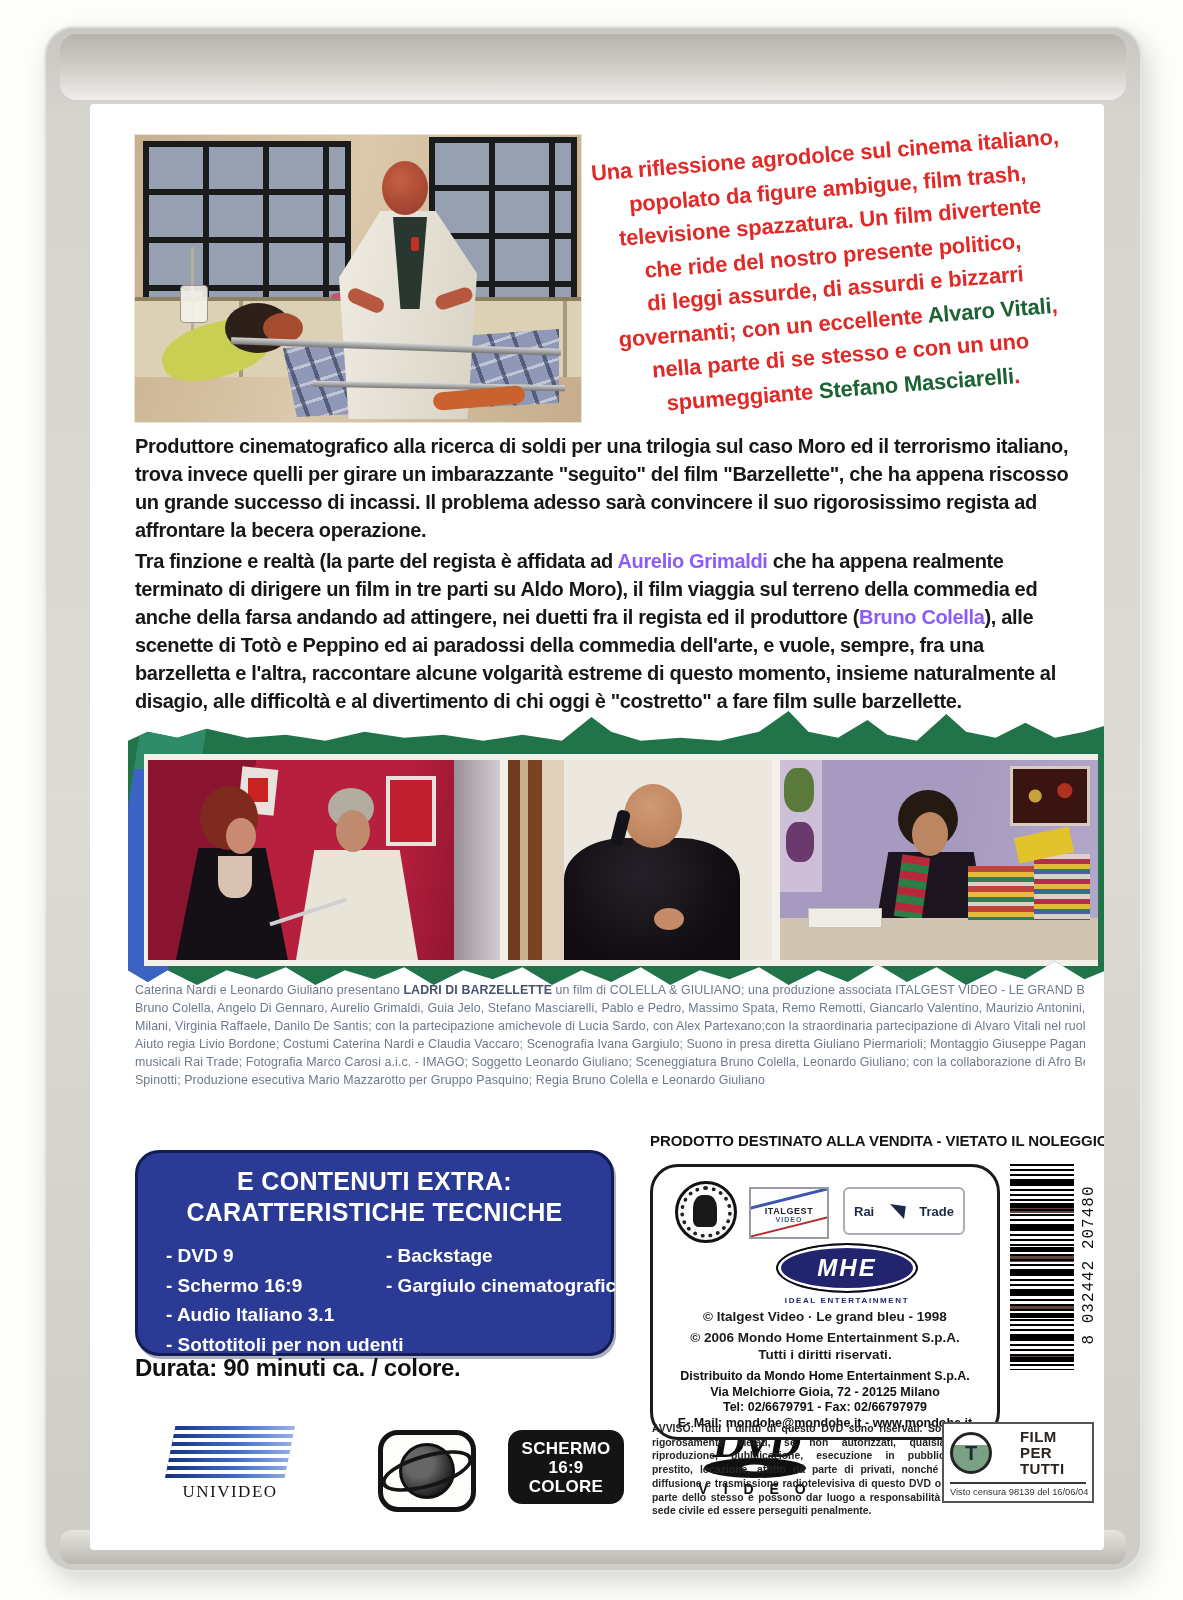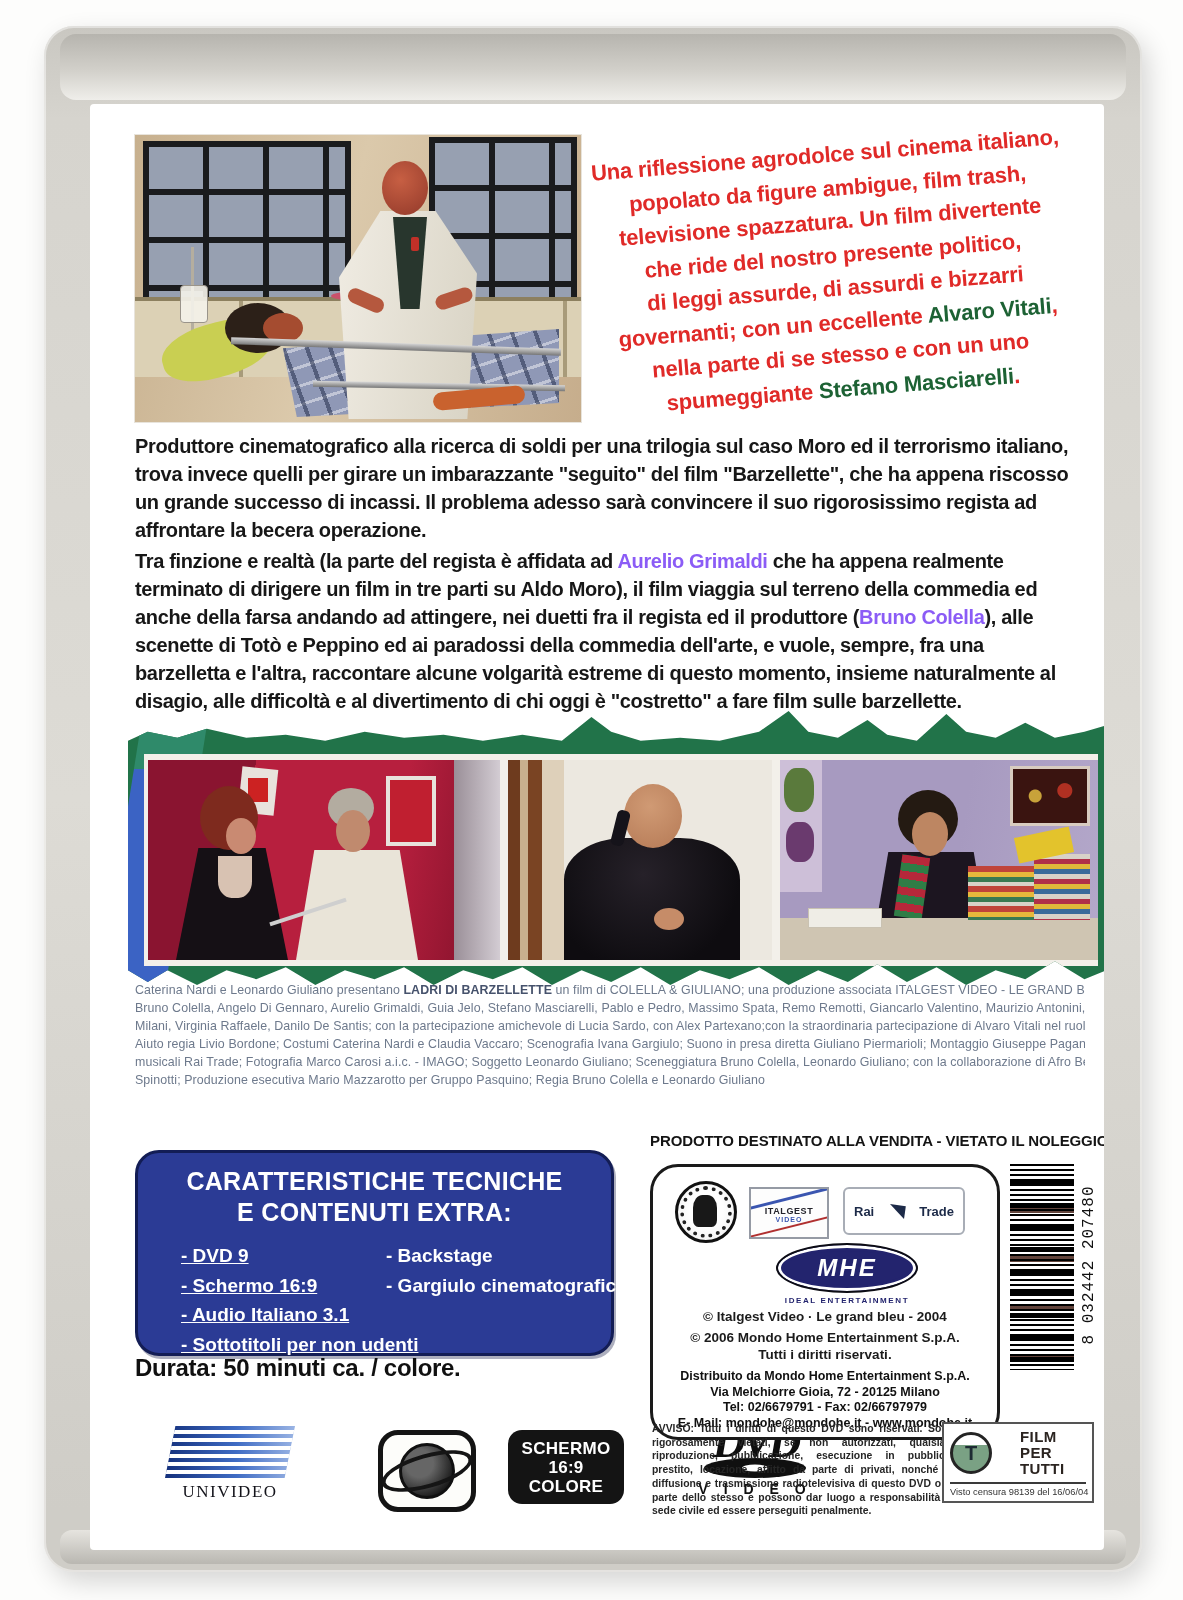--- a/index.html
+++ b/index.html
@@ -111,21 +111,21 @@
 
   
   .credits{position:absolute;left:45px;top:878px;width:950px;color:#6d798c;}
   .credit-line{font-size:12.4px;line-height:17.9px;letter-spacing:0.1px;white-space:nowrap;overflow:hidden;}
   .credits .seg-bold{font-weight:bold;color:#46526c;}
 
   
   .tech-box{position:absolute;left:45px;top:1046px;width:473px;height:200px;background:#2b3b95;border:3px solid #131d55;border-radius:24px;color:#fff;box-shadow:2px 3px 0 rgba(20,25,70,.35);}
   .tech-title{margin-top:13px;text-align:center;font-size:25px;line-height:31px;font-weight:bold;letter-spacing:0.3px;}
   .tech-col{position:absolute;top:88px;font-size:19px;font-weight:bold;}
-  .tech-col.c1{left:43px;text-decoration:underline;}
+  .tech-col.c1{left:28px;}
   .tech-col.c2{left:248px;}
   .tech-item{line-height:29.5px;white-space:nowrap;}
 
   
   .durata{position:absolute;left:45px;top:1250px;font-size:24px;font-weight:bold;color:#101010;letter-spacing:-0.3px;}
 
   
   .uv{position:absolute;left:68px;top:1322px;width:144px;text-align:center;}
   .uv-stripes{width:130px;height:52px;margin:0 auto;
       background:linear-gradient(90deg,#14307c 0%,#3f6cc4 55%,#9ab4e4 100%);
@@ -288,36 +288,36 @@
           <div class="credit-line"><span>Caterina Nardi e Leonardo Giuliano presentano </span><span class="seg-bold">LADRI DI BARZELLETTE</span><span> un film di COLELLA &amp; GIULIANO;  una produzione associata ITALGEST VIDEO - LE GRAND BLEU;</span></div>
           <div class="credit-line"><span>Bruno Colella, Angelo Di Gennaro, Aurelio Grimaldi, Guia Jelo, Stefano Masciarelli, Pablo e Pedro, Massimo Spata, Remo Remotti, Giancarlo Valentino, Maurizio Antonini, Claudio Lardo, Arturo Paglia, Francesca</span></div>
           <div class="credit-line"><span>Milani, Virginia Raffaele, Danilo De Santis; con la partecipazione amichevole di Lucia Sardo, con  Alex Partexano;con la straordinaria partecipazione di Alvaro Vitali nel ruolo di se stesso e Stefania Corona;</span></div>
           <div class="credit-line"><span>Aiuto regia Livio Bordone; Costumi Caterina Nardi e Claudia Vaccaro; Scenografia Ivana Gargiulo; Suono in presa diretta Giuliano Piermarioli; Montaggio Giuseppe Pagano; Musiche Emiliano Levantesi; Edizioni</span></div>
           <div class="credit-line"><span>musicali Rai Trade; Fotografia Marco Carosi a.i.c. - IMAGO; Soggetto Leonardo Giuliano; Sceneggiatura Bruno Colella, Leonardo Giuliano; con la collaborazione di Afro Bedetti; Organizzatore generale Francesca</span></div>
           <div class="credit-line"><span>Spinotti; Produzione esecutiva Mario Mazzarotto per Gruppo Pasquino; Regia Bruno Colella e Leonardo Giuliano</span></div>
         </div>
 
       <div class="tech-box">
         <div class="tech-title">
+          <div>E CONTENUTI EXTRA:</div>
           <div>CARATTERISTICHE TECNICHE</div>
-          <div>E CONTENUTI EXTRA:</div>
         </div>
         <div class="tech-col c1" id="tech-col1">
             <div class="tech-item">- DVD 9</div>
             <div class="tech-item">- Schermo 16:9</div>
             <div class="tech-item">- Audio Italiano 3.1</div>
             <div class="tech-item">- Sottotitoli per non udenti</div>
           </div>
         <div class="tech-col c2" id="tech-col2">
             <div class="tech-item">- Backstage</div>
             <div class="tech-item">- Gargiulo cinematografici</div>
           </div>
       </div>
 
-      <div class="durata">Durata: 50 minuti ca. / colore.</div>
+      <div class="durata">Durata: 90 minuti ca. / colore.</div>
 
       <div class="uv">
         <div class="uv-stripes"></div>
         <div class="uv-text">UNIVIDEO</div>
       </div>
       <div class="globe-box">
         <div class="globe"></div>
         <div class="globe-ring"></div>
       </div>
       <div class="schermo" id="schermo-lines">
@@ -345,21 +345,21 @@
           <span class="rt-word">Rai</span>
           <span class="rt-arrow"></span>
           <span class="rt-word">Trade</span>
         </div>
         <div class="mhe-wrap">
           <div class="mhe-oval">
             <span class="mhe-text">MHE</span>
           </div>
           <div class="mhe-sub">IDEAL ENTERTAINMENT</div>
         </div>
-        <div class="copy c1">© Italgest Video · Le grand bleu - 2004</div>
+        <div class="copy c1">© Italgest Video · Le grand bleu - 1998</div>
         <div class="copy c2">© 2006 Mondo Home Entertainment S.p.A.</div>
         <div class="copy c3">Tutti i diritti riservati.</div>
         <div class="dist" id="dist-lines">
             <div class="dist-line">Distribuito da Mondo Home Entertainment S.p.A.</div>
             <div class="dist-line">Via Melchiorre Gioia, 72 - 20125 Milano</div>
             <div class="dist-line">Tel: 02/6679791 - Fax: 02/66797979</div>
             <div class="dist-line">E- Mail: mondohe@mondohe.it - www.mondohe.it</div>
           </div>
       </div>
 

